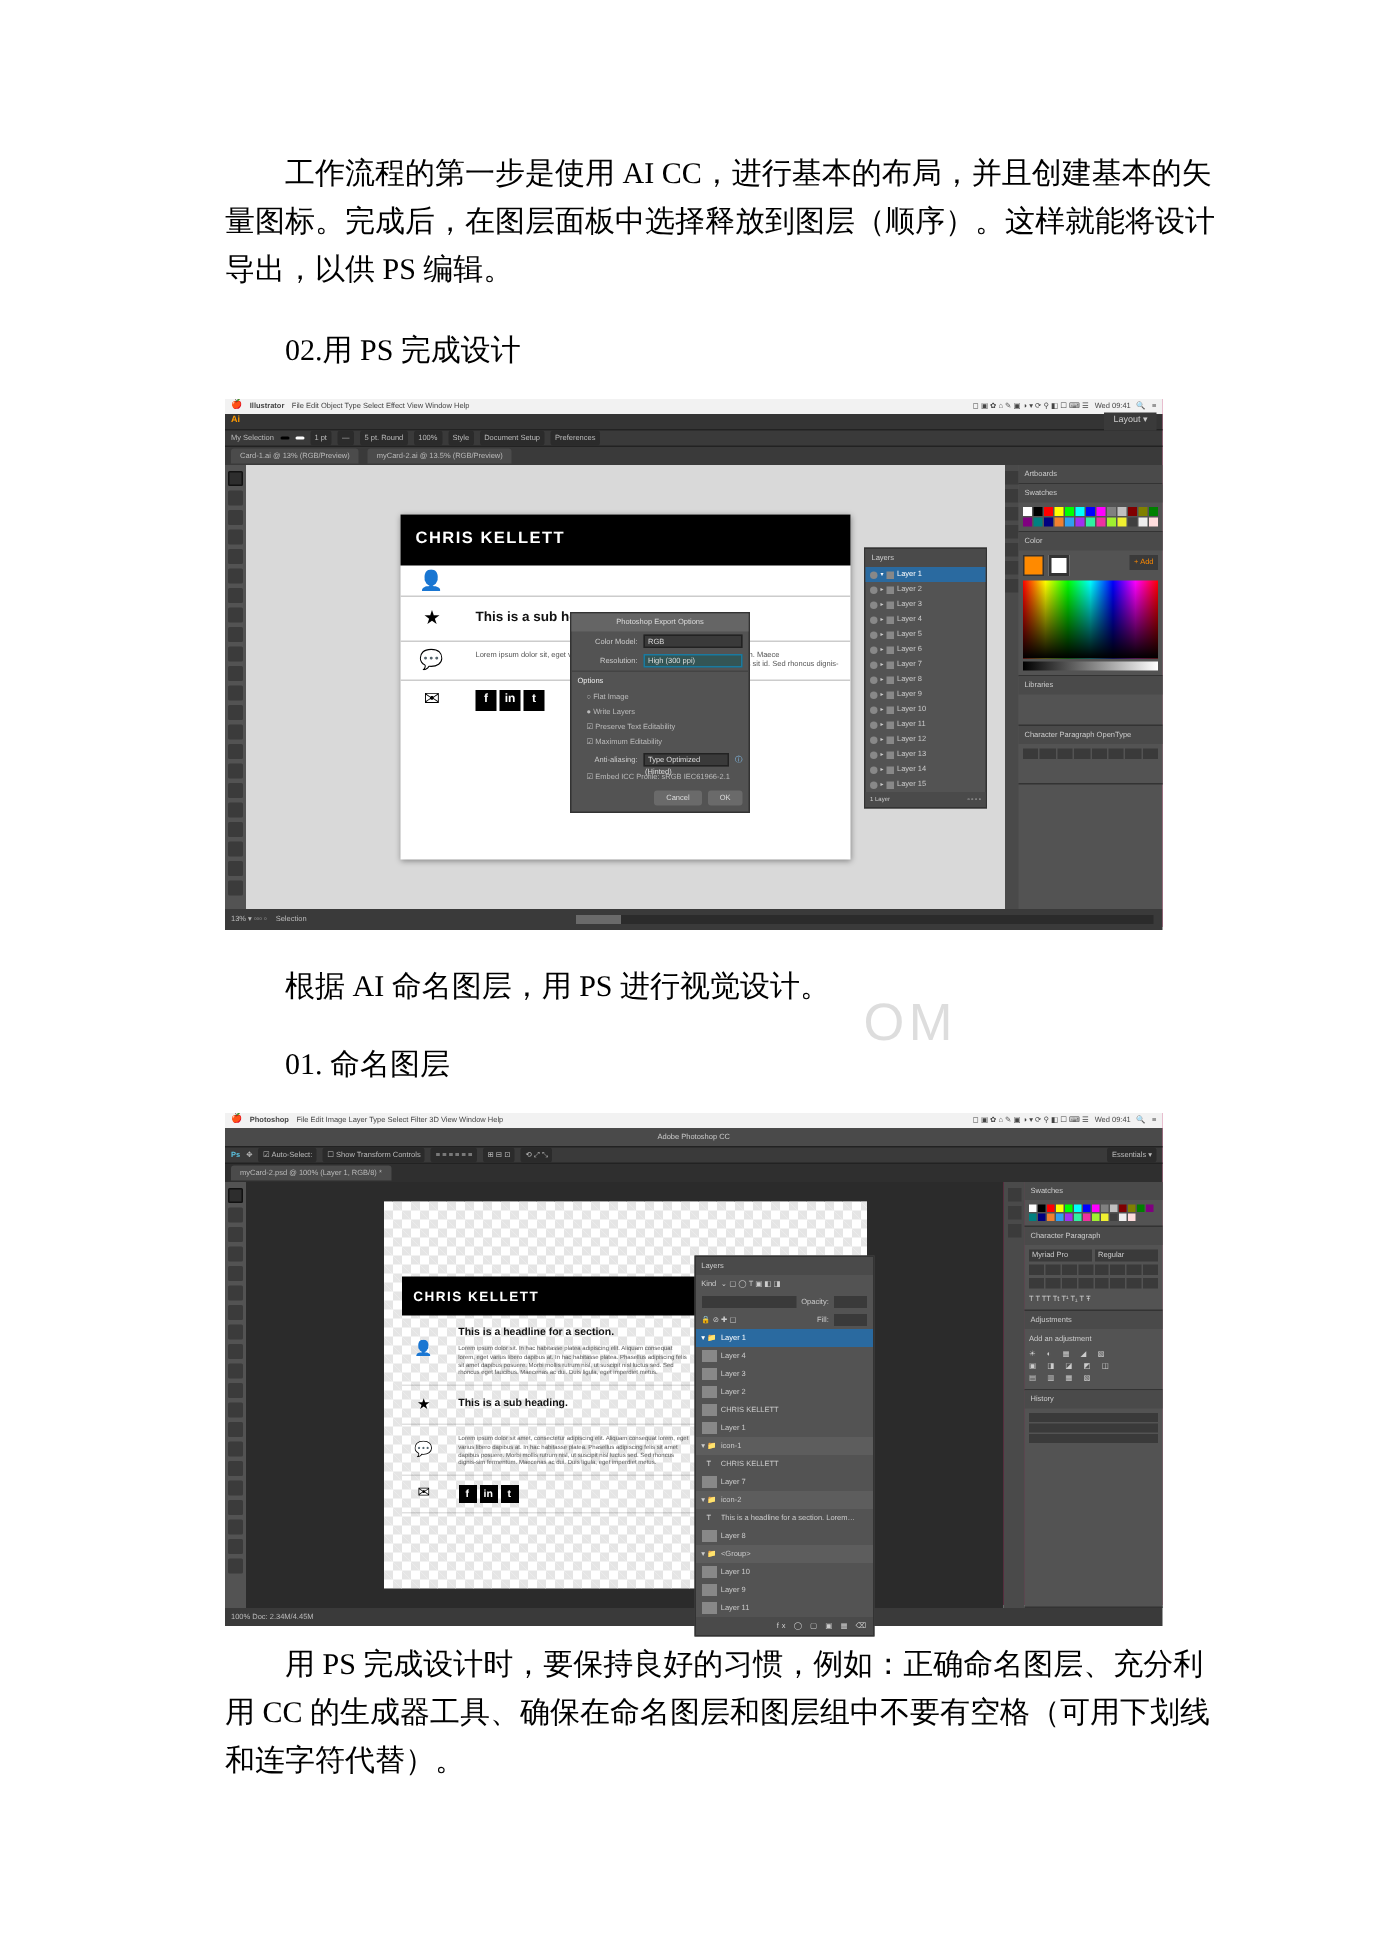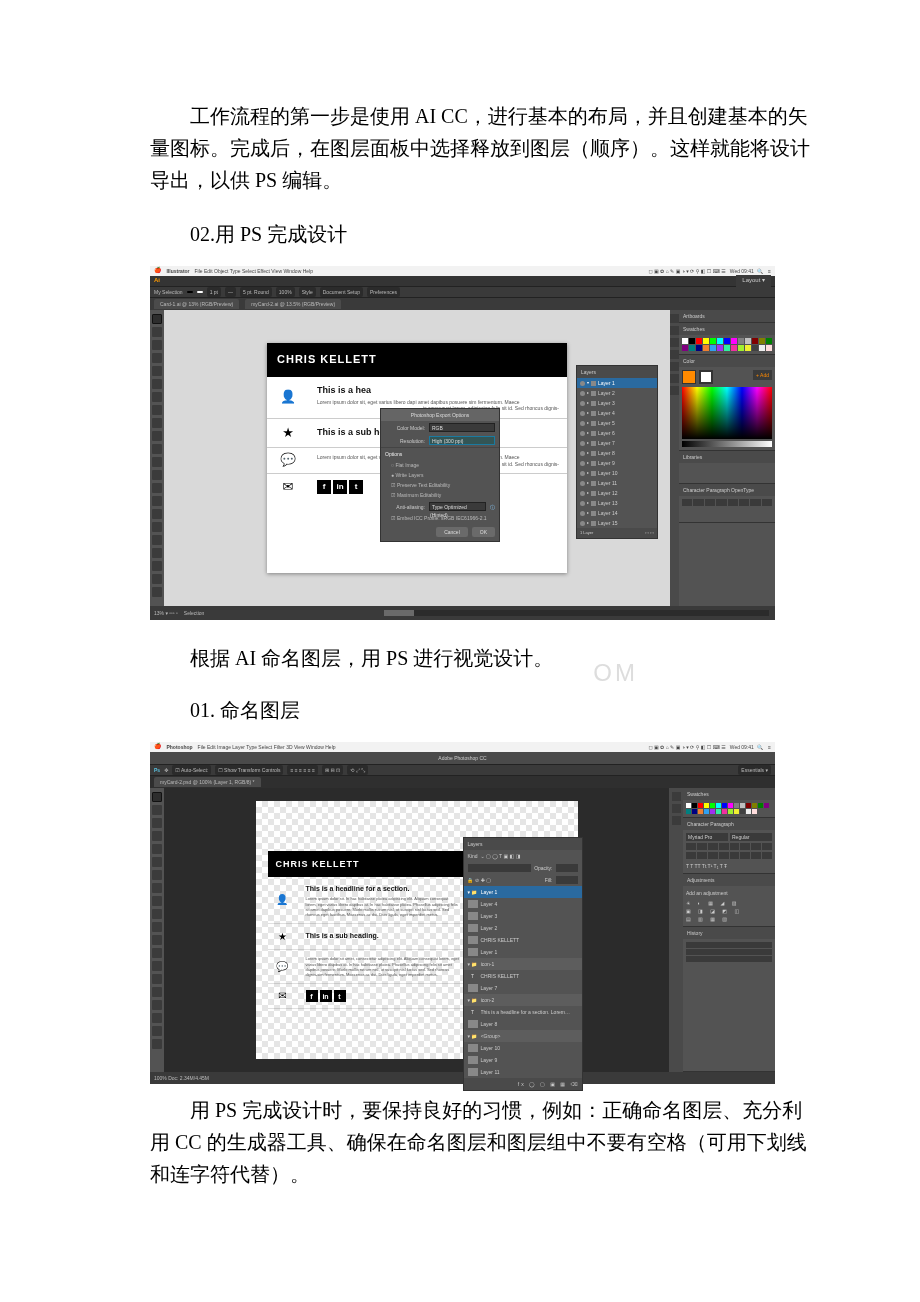--- a/index.html
+++ b/index.html
@@ -136,21 +136,21 @@
 
   
   .watermark {
     position:relative; text-align:right;
     margin-top:-14px; margin-bottom:18px;
     padding-right: 2px;
     height:0;
   }
   .watermark span{
     font-family: Arial, sans-serif;
-    font-size: 24px; color: rgba(180,180,180,0.45);
+    font-size: 35px; color: rgba(180,180,180,0.45);
     letter-spacing: 3px;
     position: relative;
     top: -22px; right: 170px;
   }
 
   
   .shot2 { height: 328px; }
   .ps-body { display:flex; height: calc(100% - 44px); }
   .ps-canvas { flex:1; background:#2b2b2b; position:relative; display:flex; align-items:center; justify-content:center;}
   .checker {
@@ -274,27 +274,20 @@
       <div class="ti"></div>
       <div class="ti"></div>
       <div class="ti"></div>
     </div>
 
     <div class="canvas-area">
       <div class="artboard">
         <div class="ab-header">CHRIS KELLETT</div>
         <div class="ab-row">
           <div class="ab-icon">👤</div>
-          <div class="ab-text">
-            <div class="h">This is a hea</div>
-            <div class="p">
-              <span>Lorem ipsum dolor sit, eget varius libero dapi amet dapibus posuere sim fermentum. Maece</span>
-              <span style="float:right;">is consequat lorem, adipiscing felis sit id. Sed rhoncus dignis-</span>
-            </div>
-          </div>
         </div>
         <div class="ab-row">
           <div class="ab-icon">★</div>
           <div class="ab-text">
             <div class="h">This is a sub he</div>
           </div>
         </div>
         <div class="ab-row">
           <div class="ab-icon">💬</div>
           <div class="ab-text">

